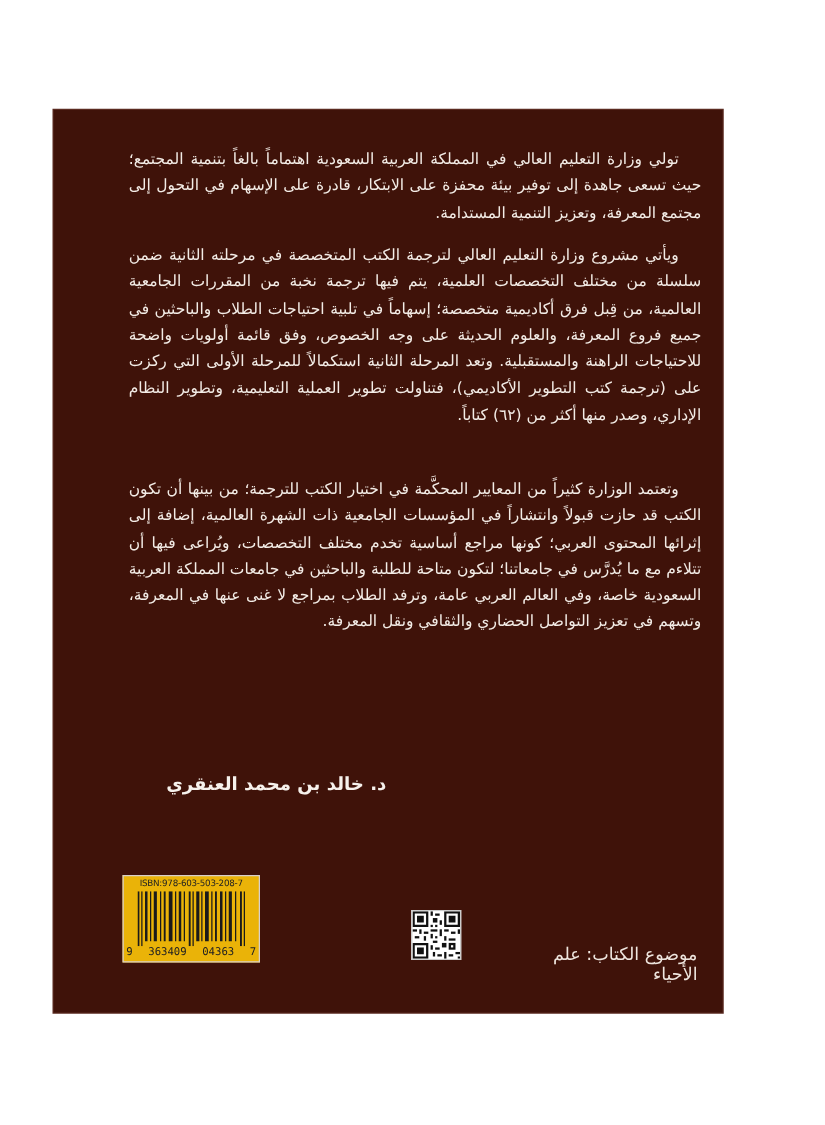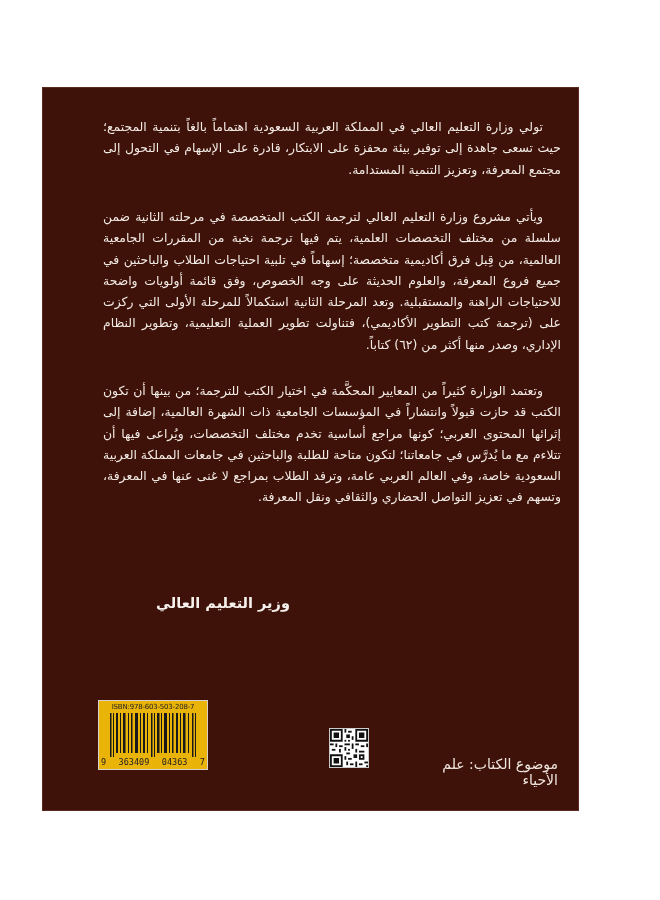--- a/index.html
+++ b/index.html
@@ -14,21 +14,21 @@
     background: #3f1209;
     box-shadow: 0 0 0 1px #5a2a20;
   }
   .text-block {
     position: absolute; left: 60px; width: 458px;
     direction: rtl; text-align: justify; text-align-last: right;
     color: #f3ece6; font-size: 12.4px; line-height: 21.3px;
   }
   .text-block p { margin: 0; text-indent: 18px; }
   #p1 { top: 28px; }
-  #p2 { top: 118px; }
+  #p2 { top: 105px; }
   #p3 { top: 292px; }
   .sign {
     position: absolute; direction: rtl; text-align: center;
     color: #f6f1ec; font-weight: bold; font-size: 14.5px;
   }
   #sign-title { left: 100px; top: 507px; width: 160px; }
   #sign-name { left: 78px; top: 532px; width: 200px; }
   .isbn {
     position: absolute; left: 55px; top: 612px;
     width: 108px; height: 68px; background: #eab308;
@@ -65,21 +65,21 @@
   </div>
 
   <div class="text-block" id="p2">
     <p>ويأتي مشروع وزارة التعليم العالي لترجمة الكتب المتخصصة في مرحلته الثانية ضمن سلسلة من مختلف التخصصات العلمية، يتم فيها ترجمة نخبة من المقررات الجامعية العالمية، من قِبل فرق أكاديمية متخصصة؛ إسهاماً في تلبية احتياجات الطلاب والباحثين في جميع فروع المعرفة، والعلوم الحديثة على وجه الخصوص، وفق قائمة أولويات واضحة للاحتياجات الراهنة والمستقبلية. وتعد المرحلة الثانية استكمالاً للمرحلة الأولى التي ركزت على (ترجمة كتب التطوير الأكاديمي)، فتناولت تطوير العملية التعليمية، وتطوير النظام الإداري، وصدر منها أكثر من (٦٢) كتاباً.</p>
   </div>
 
   <div class="text-block" id="p3">
     <p>وتعتمد الوزارة كثيراً من المعايير المحكَّمة في اختيار الكتب للترجمة؛ من بينها أن تكون الكتب قد حازت قبولاً وانتشاراً في المؤسسات الجامعية ذات الشهرة العالمية، إضافة إلى إثرائها المحتوى العربي؛ كونها مراجع أساسية تخدم مختلف التخصصات، ويُراعى فيها أن تتلاءم مع ما يُدرَّس في جامعاتنا؛ لتكون متاحة للطلبة والباحثين في جامعات المملكة العربية السعودية خاصة، وفي العالم العربي عامة، وترفد الطلاب بمراجع لا غنى عنها في المعرفة، وتسهم في تعزيز التواصل الحضاري والثقافي ونقل المعرفة.</p>
   </div>
 
-  <div class="sign" id="sign-title">وزير التعليم العالي</div>
+  <div class="sign" id="sign-name">د. خالد بن محمد العنقري</div>
 
   <div class="isbn">
     <div class="isbn-top">ISBN:978-603-503-208-7</div>
     <svg class="bars" viewBox="0 0 88 44" preserveAspectRatio="none">
       <g fill="#1a1a1a">
         <rect x="0" y="0" width="1.5" height="44"></rect>
         <rect x="3" y="0" width="1" height="44"></rect>
         <rect x="6" y="0" width="2" height="40"></rect>
         <rect x="10" y="0" width="1" height="40"></rect>
         <rect x="13" y="0" width="2.5" height="40"></rect>

